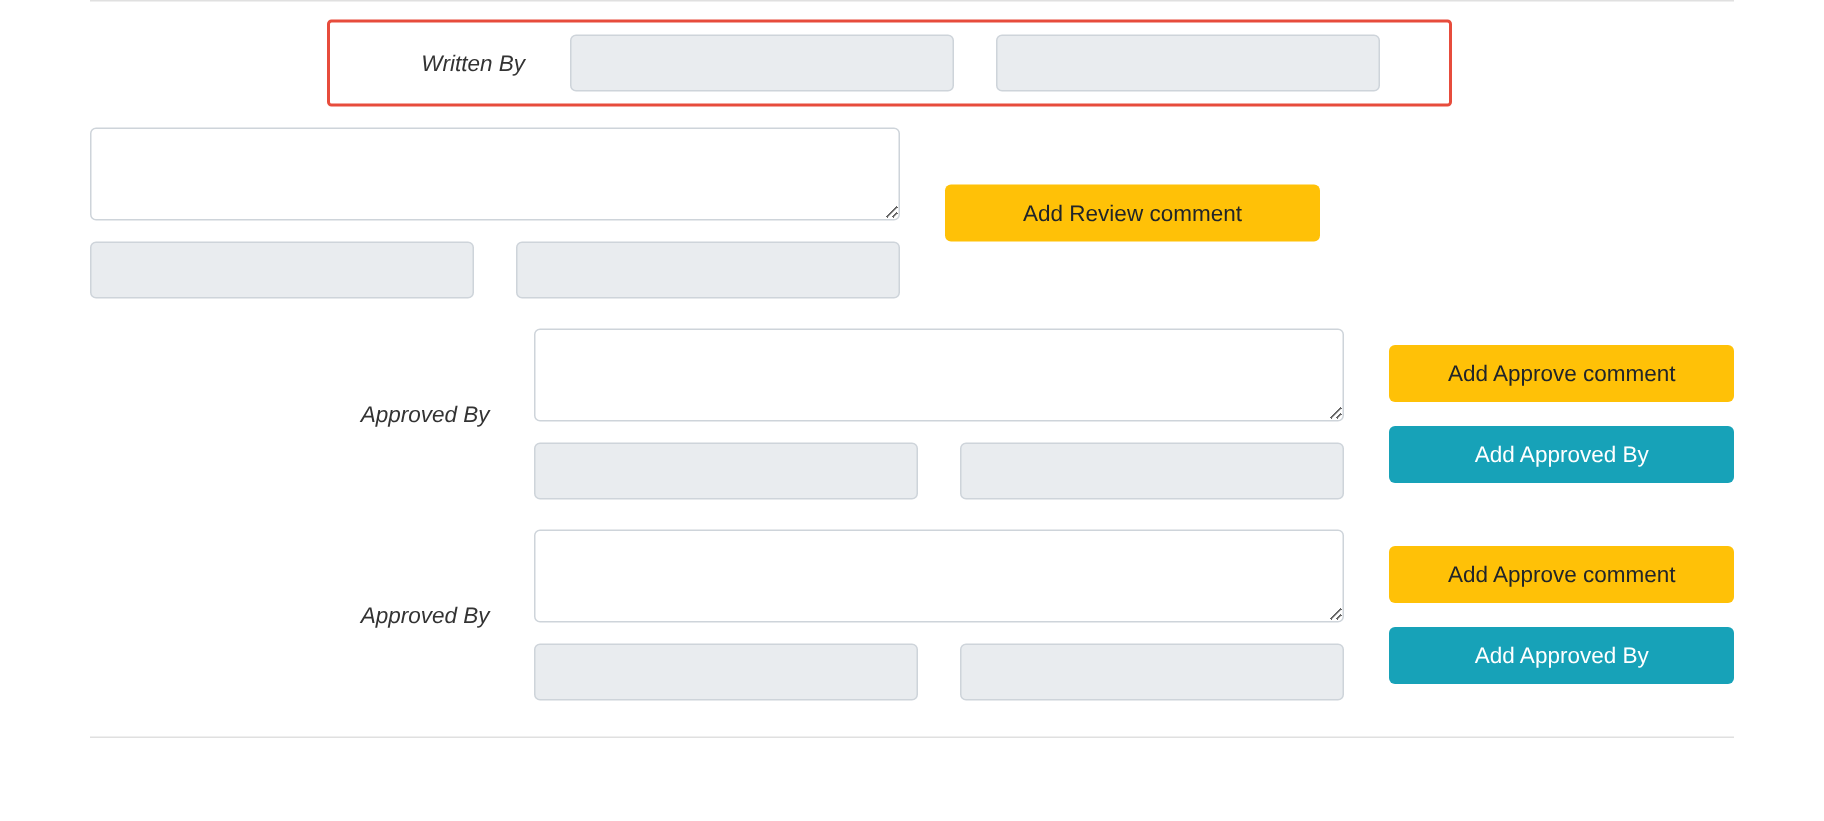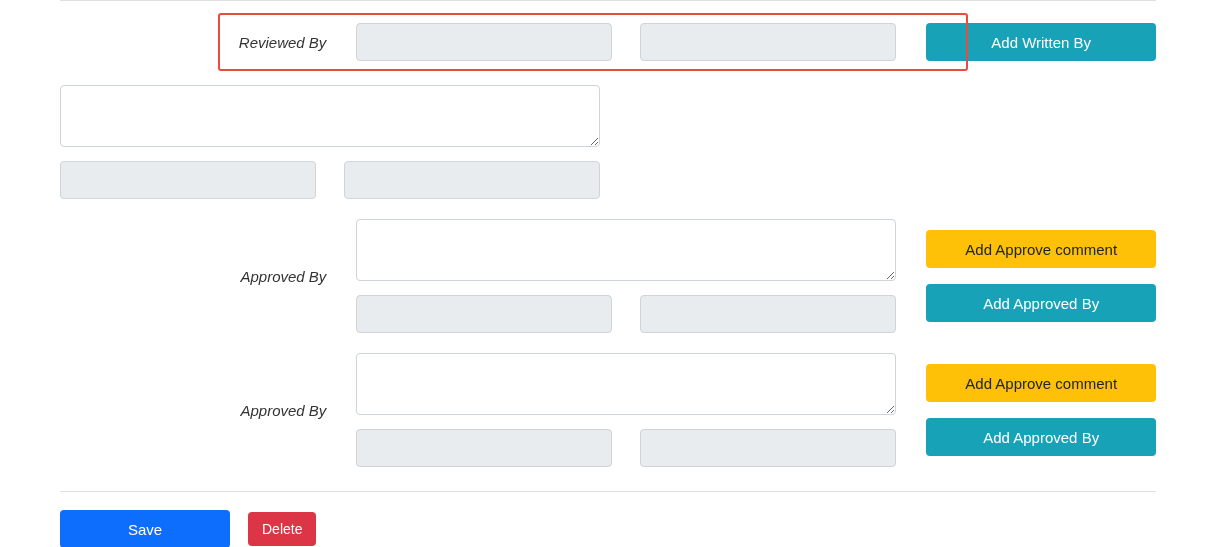--- a/index.html
+++ b/index.html
@@ -131,41 +131,39 @@
 </head>
 <body>
 
 <div class="container">
   <div class="top-divider"></div>
 
   <div class="form-section">
     <div class="highlight-box"></div>
 
     <div class="group-block row-first">
-      <div class="label-col">Reviewed By</div>
+      <div class="label-col">Written By</div>
       <div class="fields-col">
         <div class="dual-input">
           <input type="text" style="">
           <input type="text" style="">
         </div>
-      </div>
-      <div class="side-btns">
-        <button class="btn btn-teal">Add Written By</button>
       </div>
     </div>
 
     <div class="group-block withcomment">
       <div class="fields-col">
         <textarea class="comment-area" style=""></textarea>
         <div class="dual-input">
           <input type="text" style="">
           <input type="text" style="">
         </div>
       </div>
       <div class="side-btns">
+        <button class="btn btn-yellow">Add Review comment</button>
       </div>
     </div>
 
     <div class="group-block withcomment">
       <div class="label-col">Approved By</div>
       <div class="fields-col">
         <textarea class="comment-area" style=""></textarea>
         <div class="dual-input">
           <input type="text" style="">
           <input type="text" style="">
@@ -189,17 +187,13 @@
       <div class="side-btns">
         <button class="btn btn-yellow">Add Approve comment</button>
         <button class="btn btn-teal">Add Approved By</button>
       </div>
     </div>
 
   </div>
 
   <div class="bottom-divider"></div>
 
-  <div class="footer-buttons">
-    <button class="btn btn-primary">Save</button>
-    <button class="btn btn-danger">Delete</button>
-  </div>
 </div>
 
 </body></html>

